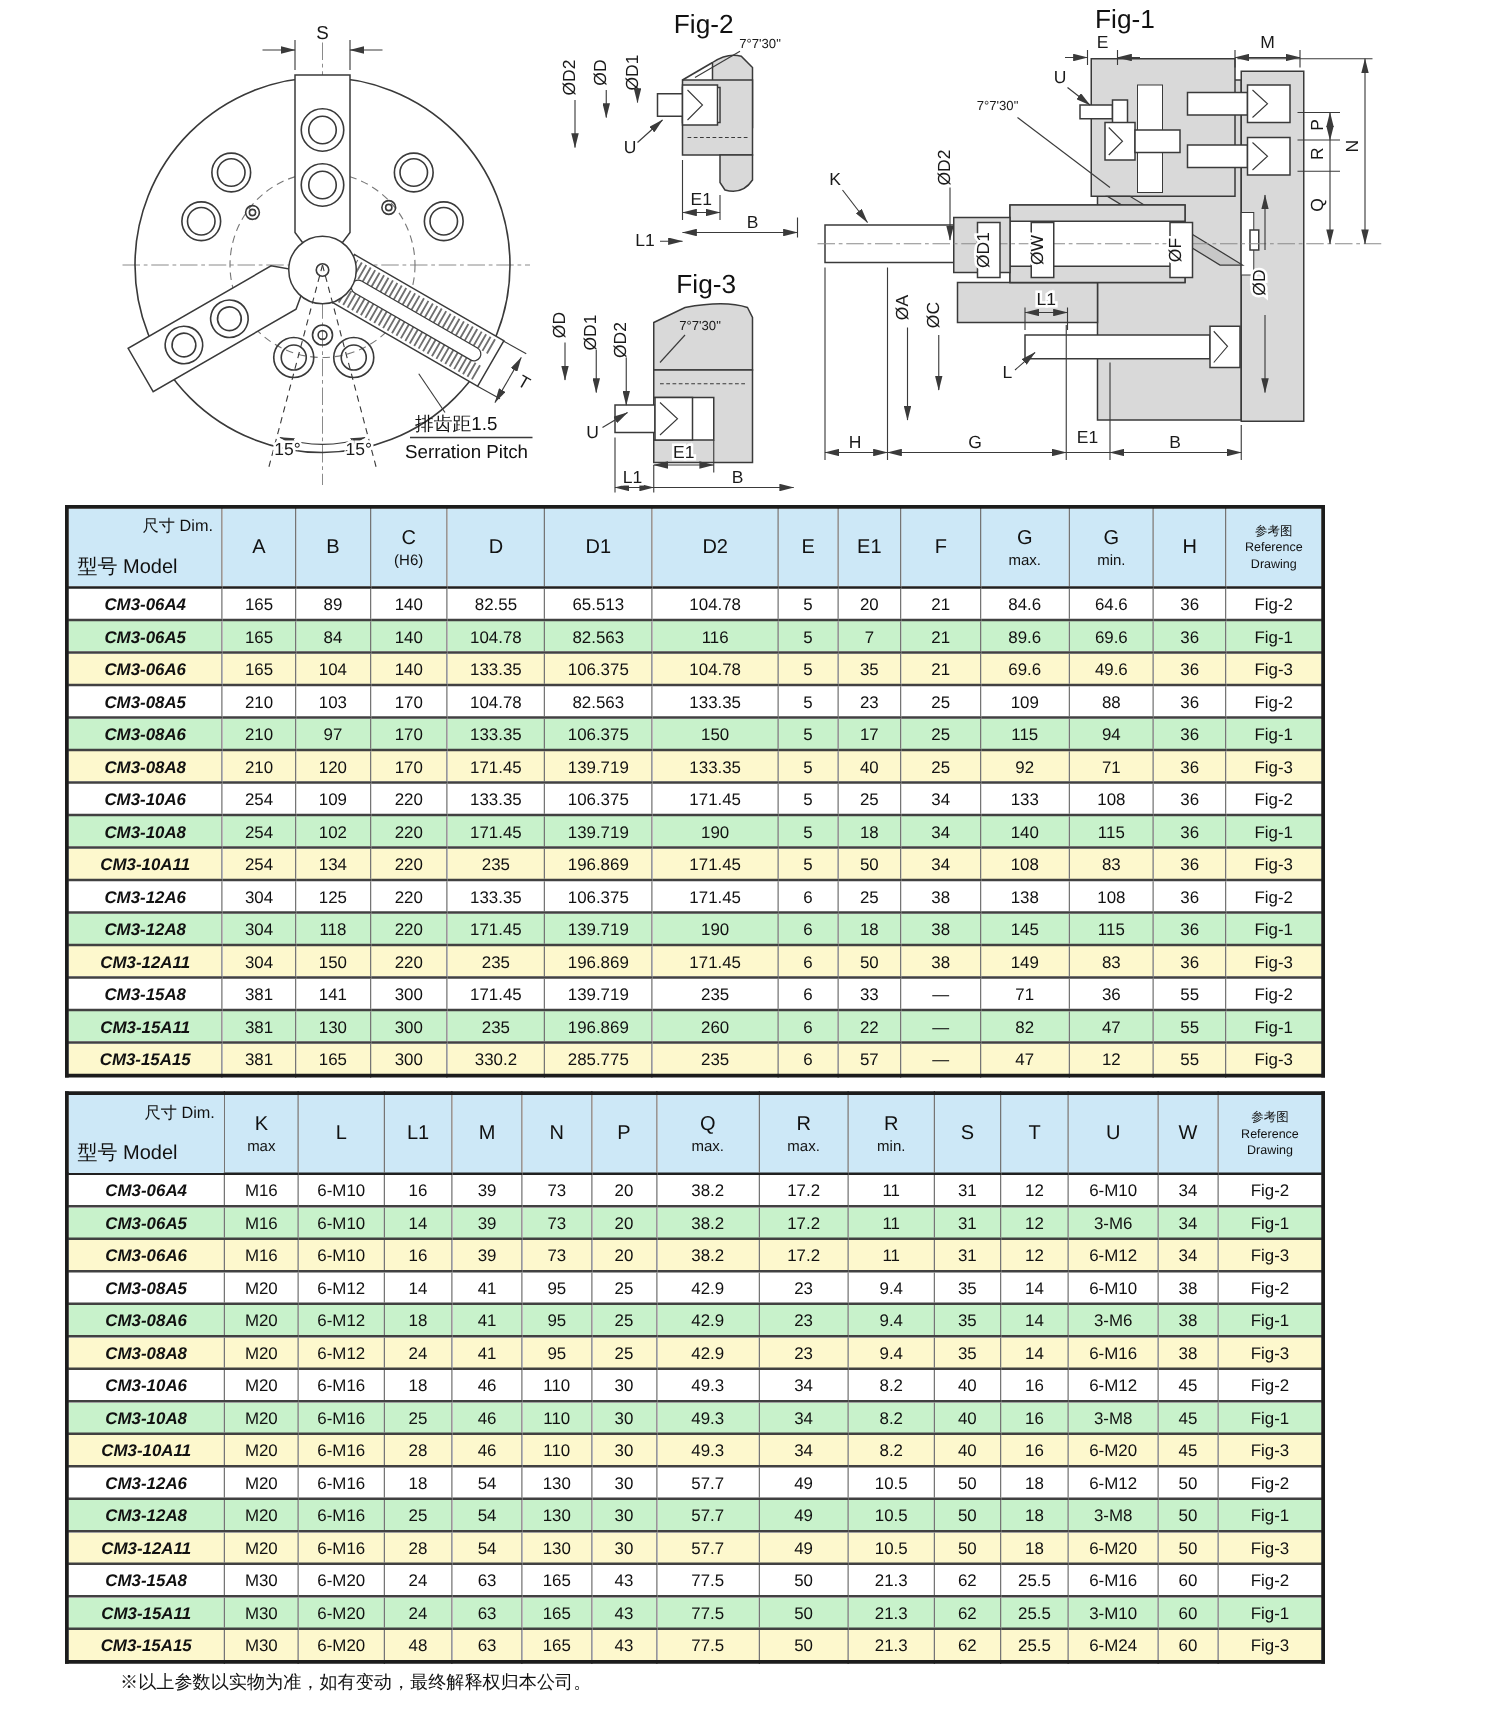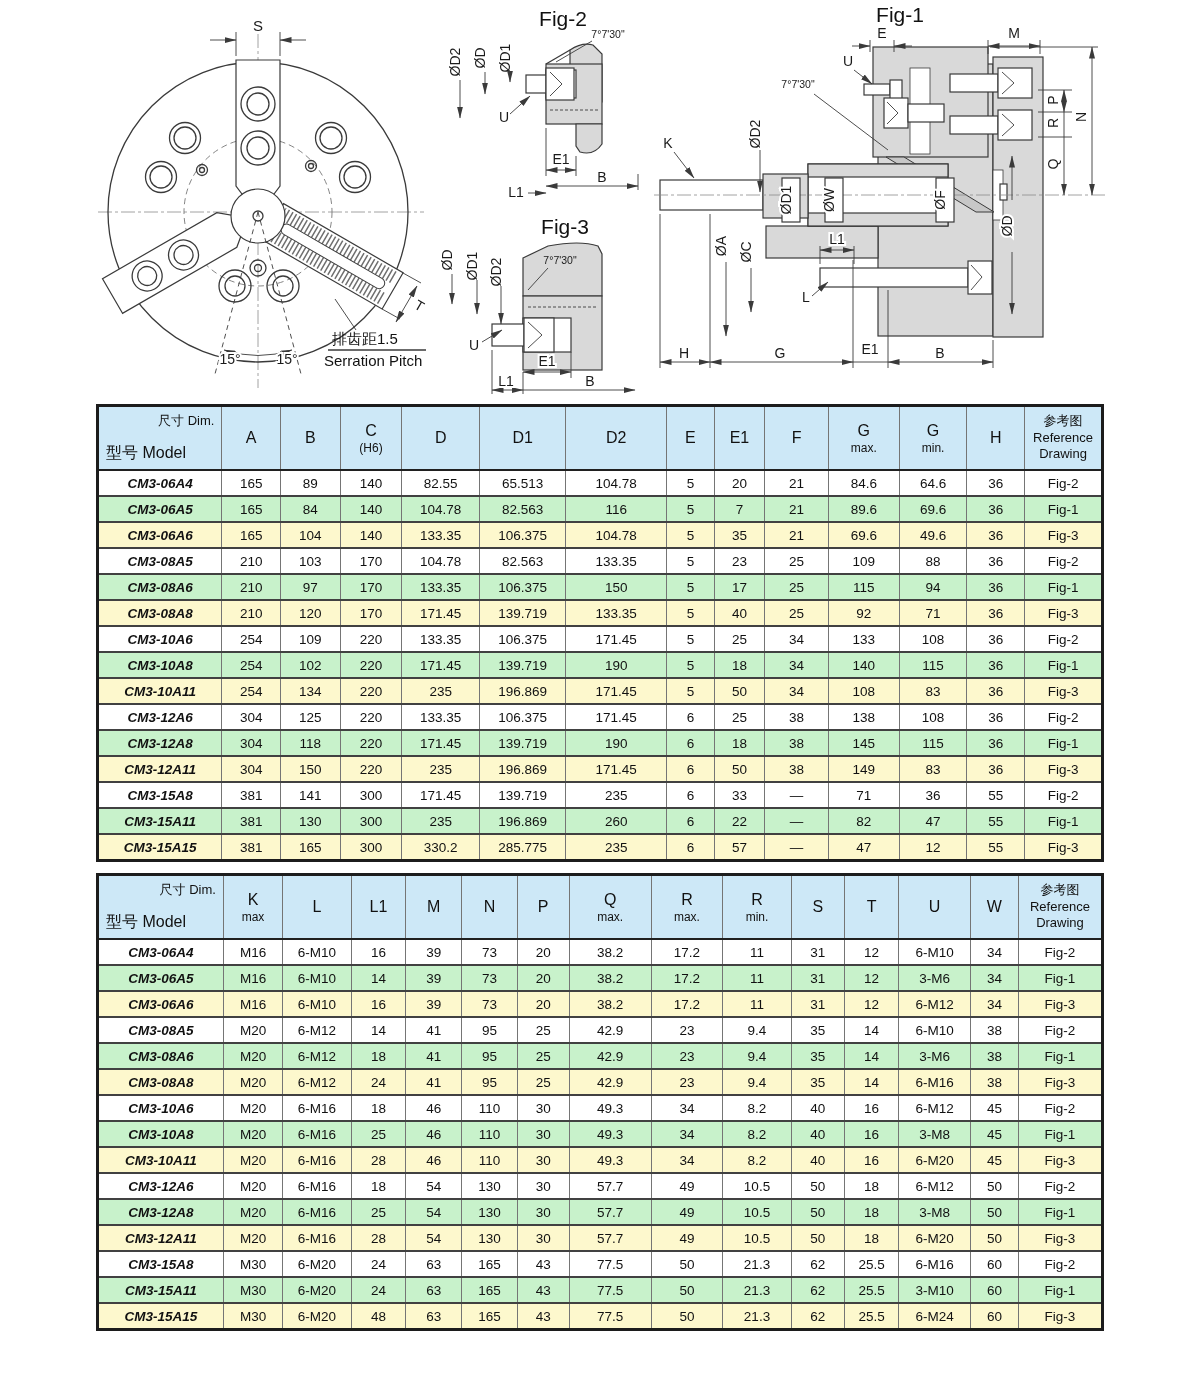--- a/index.html
+++ b/index.html
@@ -16,30 +16,30 @@
   .gray2{fill:#c7c7c7;stroke:#3a3a3a;stroke-width:1;}
   .white{fill:#ffffff;stroke:#3a3a3a;stroke-width:1.2;}
   .serr{stroke:#6f6f6f;stroke-width:13;stroke-dasharray:1.5 2.6;fill:none;}
   .dimtxt{font-family:"Liberation Sans",sans-serif;font-size:14px;fill:#1a1a1a;text-anchor:middle;}
   .dimtxt.big{font-size:15px;}
   .dimtxt.sm{font-size:10.5px;}
   .figtitle{font-family:"Liberation Sans",sans-serif;font-size:21px;fill:#111;text-anchor:middle;}
   .halo{paint-order:stroke fill;stroke:#fff;stroke-width:4px;}
   .dash32{stroke-dasharray:3 2;}
   
-  .tbl{margin-left:96px;width:908px;}
+  .tbl{margin-left:52px;width:908px;}
   #table1-host{margin-top:2px;}
   #table2-host{margin-top:11px;}
   table.dims{border-collapse:collapse;table-layout:fixed;width:1008px;border:3px solid #1c1c1c;}
   table.dims th,table.dims td{border:1.5px solid #757575;border-top:2px solid #414141;border-bottom:2px solid #414141;
     text-align:center;vertical-align:middle;padding:0 1px;overflow:hidden;}
   table.dims thead th{background:#cde8f7;height:62px;font-weight:500;border-bottom:2.5px solid #202020;}
   .h-main{font-size:16px;line-height:1.25;}
   .h-sub{font-size:12px;line-height:1.2;}
-  .h-ref{font-size:13px;line-height:1.3;}
+  .h-ref{font-size:10px;line-height:1.3;}
   table.dims tbody td{height:24px;font-size:13.5px;}
   td.model{font-weight:bold;font-size:14px;font-style:italic;}
   tr.r-w td{background:#ffffff;}
   tr.r-g td{background:#c8f2cb;}
   tr.r-y td{background:#fdf8cd;}
   th.corner{position:relative;padding:0;background:
      linear-gradient(to bottom right, rgba(0,0,0,0) 49.3%, #4a4a4a 49.3%, #4a4a4a 50.7%, rgba(0,0,0,0) 50.7%), #cde8f7;}
   .c-dim{position:absolute;top:5px;right:7px;font-size:13px;font-weight:500;}
   .c-model{position:absolute;bottom:5px;left:7px;font-size:16px;font-weight:500;}
   #footnote{margin-left:96px;margin-top:5px;font-size:14.5px;color:#111;}
@@ -971,13 +971,14 @@
             <td class="val">62</td>
             <td class="val">25.5</td>
             <td class="val">6-M24</td>
             <td class="val">60</td>
             <td class="val">Fig-3</td>
           </tr>
         </tbody>
       </table>
     </div>
 
+  <div id="footnote">※以上参数以实物为准，如有变动，最终解释权归本公司。</div>
 </div>
 
 </body></html>

